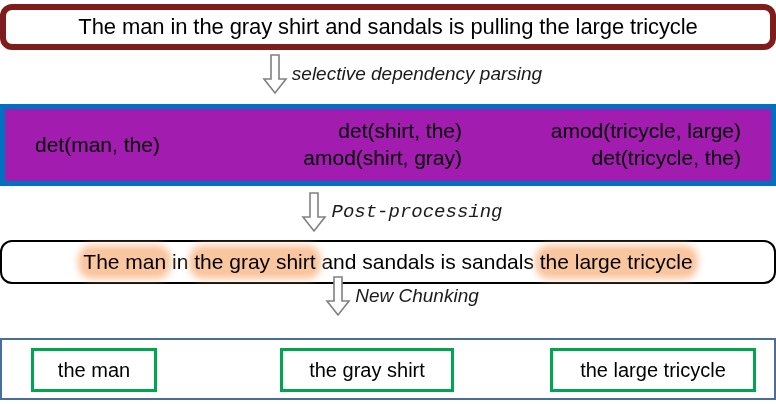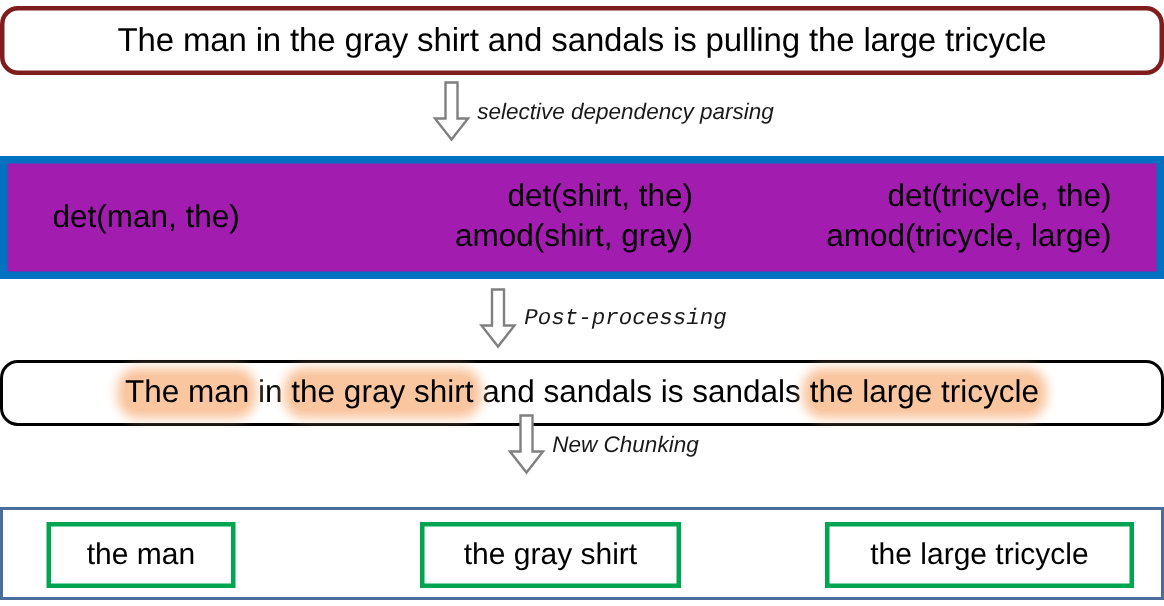--- a/index.html
+++ b/index.html
@@ -20,21 +20,21 @@
     position: absolute;
     left: 0;
     width: 776px;
     box-sizing: border-box;
   }
 
   
   #input-sentence-box {
     top: 4px;
     height: 46px;
-    border: 3px solid #7f1d1d;
+    border: 6px solid #7f1d1d;
     border-radius: 12px;
     background: #ffffff;
     display: flex;
     align-items: center;
     justify-content: center;
   }
   #input-sentence-box .sentence-text {
     font-size: 22px;
     color: #000000;
     letter-spacing: -0.1px;
@@ -57,21 +57,21 @@
     gap: 4px;
     transform: translateX(14px);
   }
   .down-arrow-icon {
     display: block;
     width: 26px;
     height: 42px;
     flex: 0 0 auto;
   }
   .arrow-caption {
-    font-size: 15px;
+    font-size: 19px;
     font-style: italic;
     color: #1a1a1a;
     white-space: nowrap;
   }
 
   
   #dependency-box {
     top: 104px;
     height: 82px;
     border: 5px solid #0070C0;
@@ -175,22 +175,22 @@
   <div class="dep-col dep-col-1">
     <span class="dep-rel">det(man, the)</span>
   </div>
 
   <div class="dep-col dep-col-2">
     <span class="dep-rel">det(shirt, the)</span>
     <span class="dep-rel">amod(shirt, gray)</span>
   </div>
 
   <div class="dep-col dep-col-3">
+    <span class="dep-rel">amod(tricycle, large)</span>
     <span class="dep-rel">det(tricycle, the)</span>
-    <span class="dep-rel">amod(tricycle, large)</span>
   </div>
 </div>
 
 <div class="arrow-row" style="top:190px;font-family:Liberation Mono, monospace;">
   <div class="arrow-inner">
     <svg class="down-arrow-icon" viewBox="0 0 26 42">
       <polygon points="9,2 17,2 17,26 24,26 13,40 2,26 9,26" fill="#ffffff" stroke="#808080" stroke-width="1.6" stroke-linejoin="miter"></polygon>
     </svg>
     <span class="arrow-caption">Post-processing</span>
   </div>

